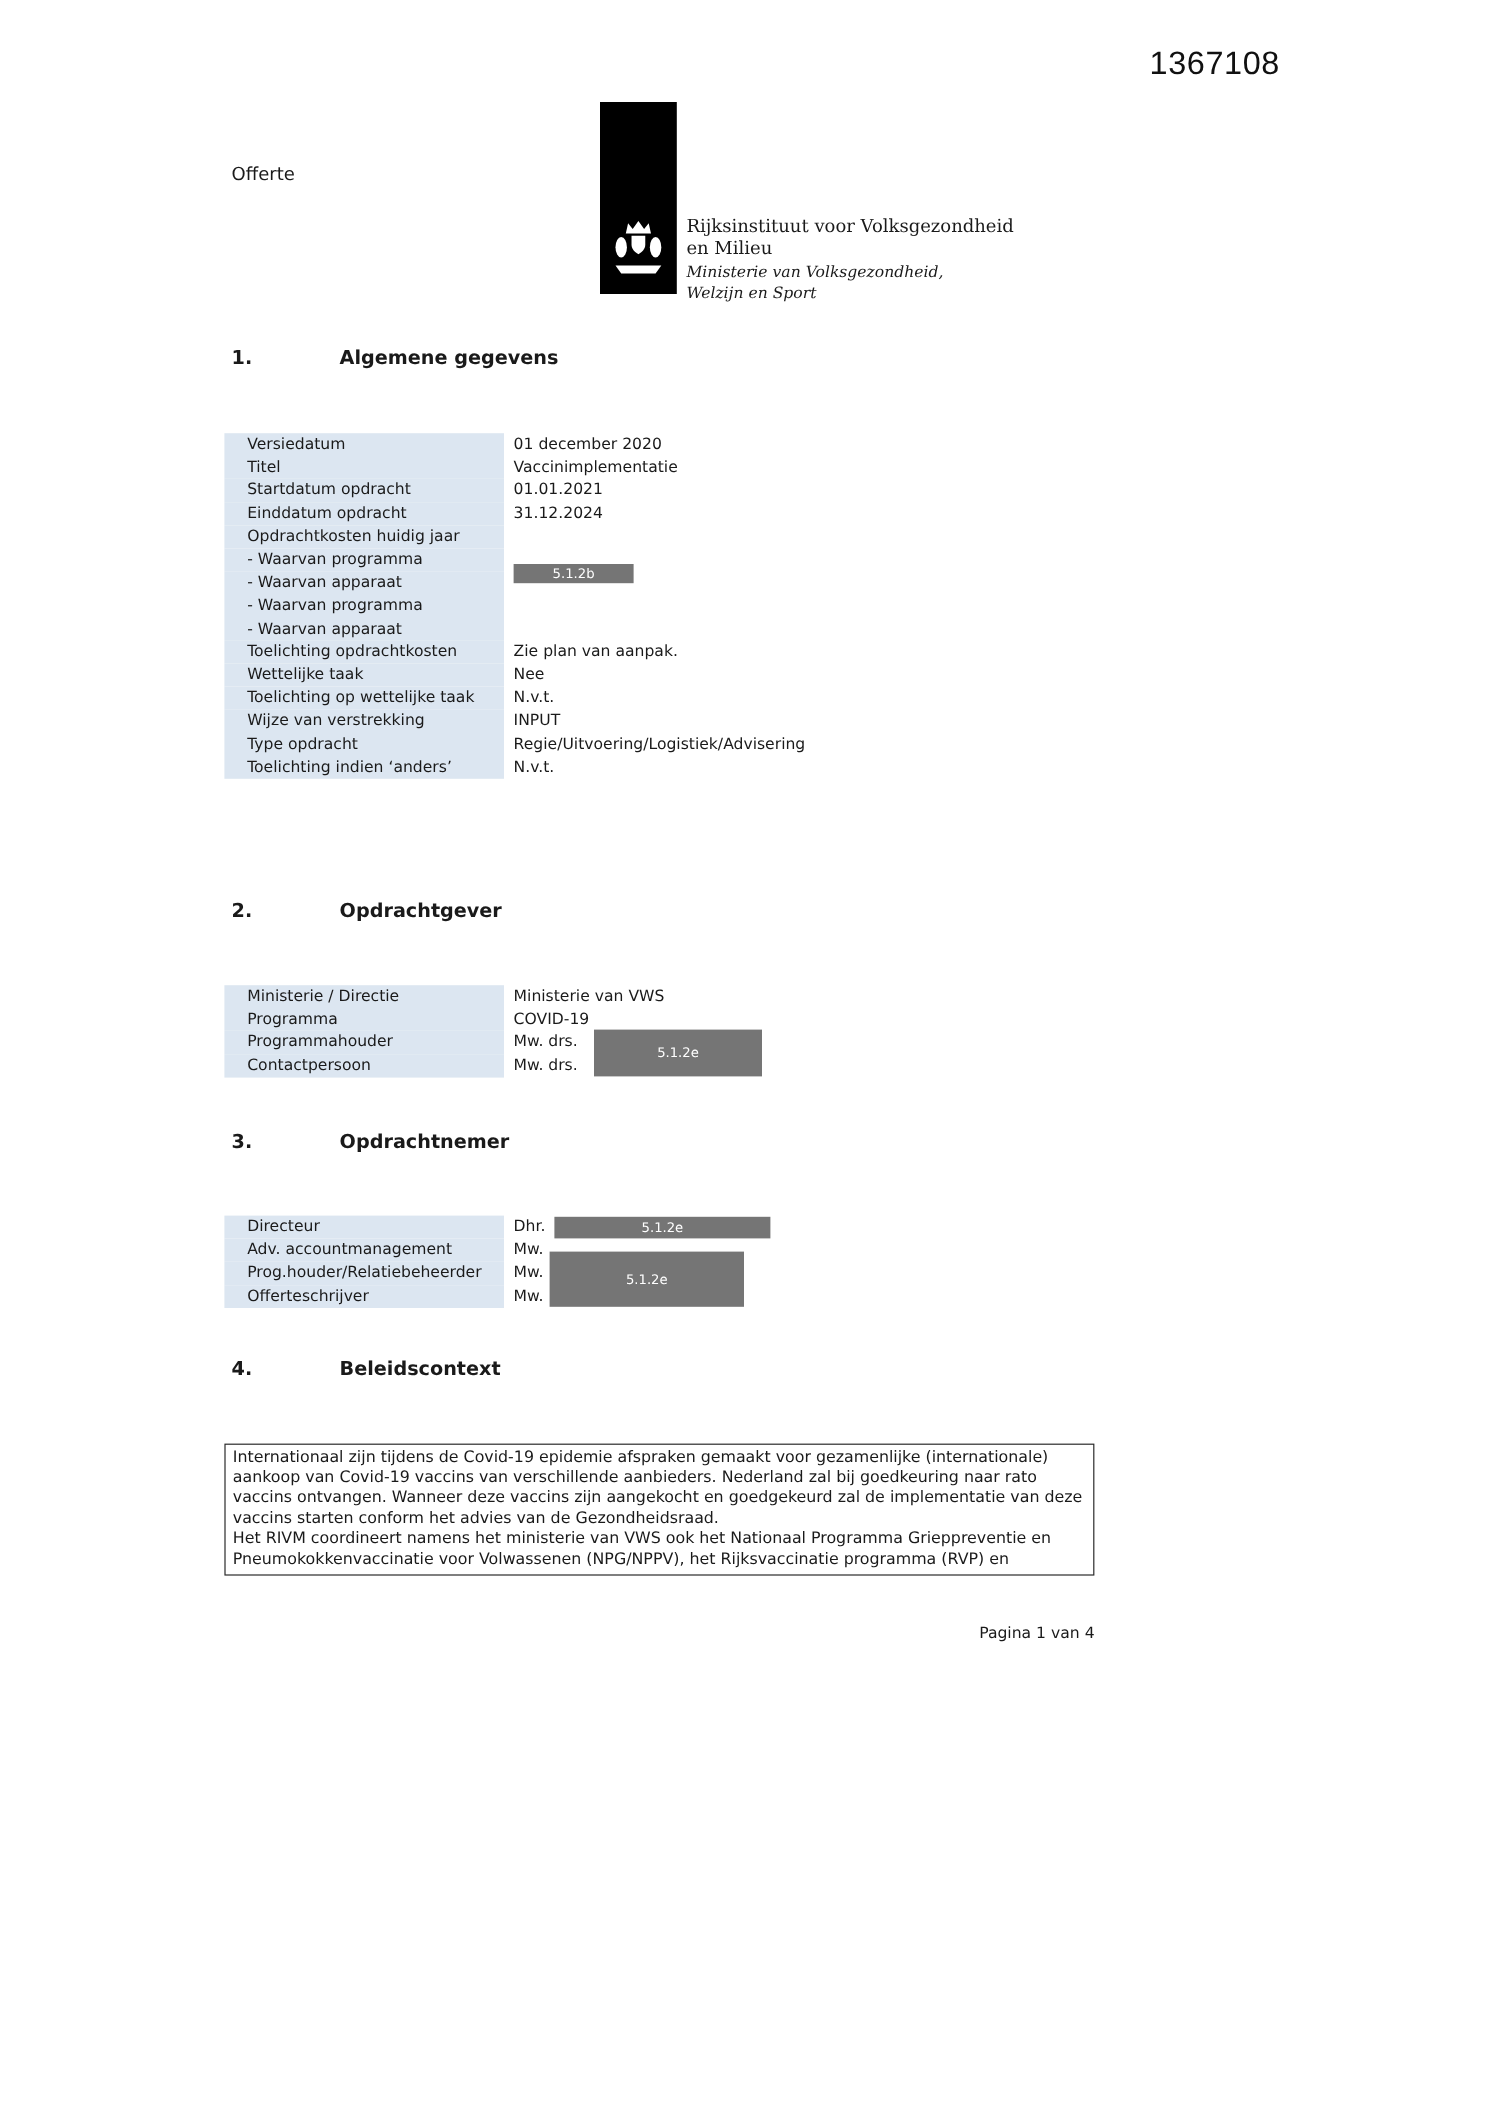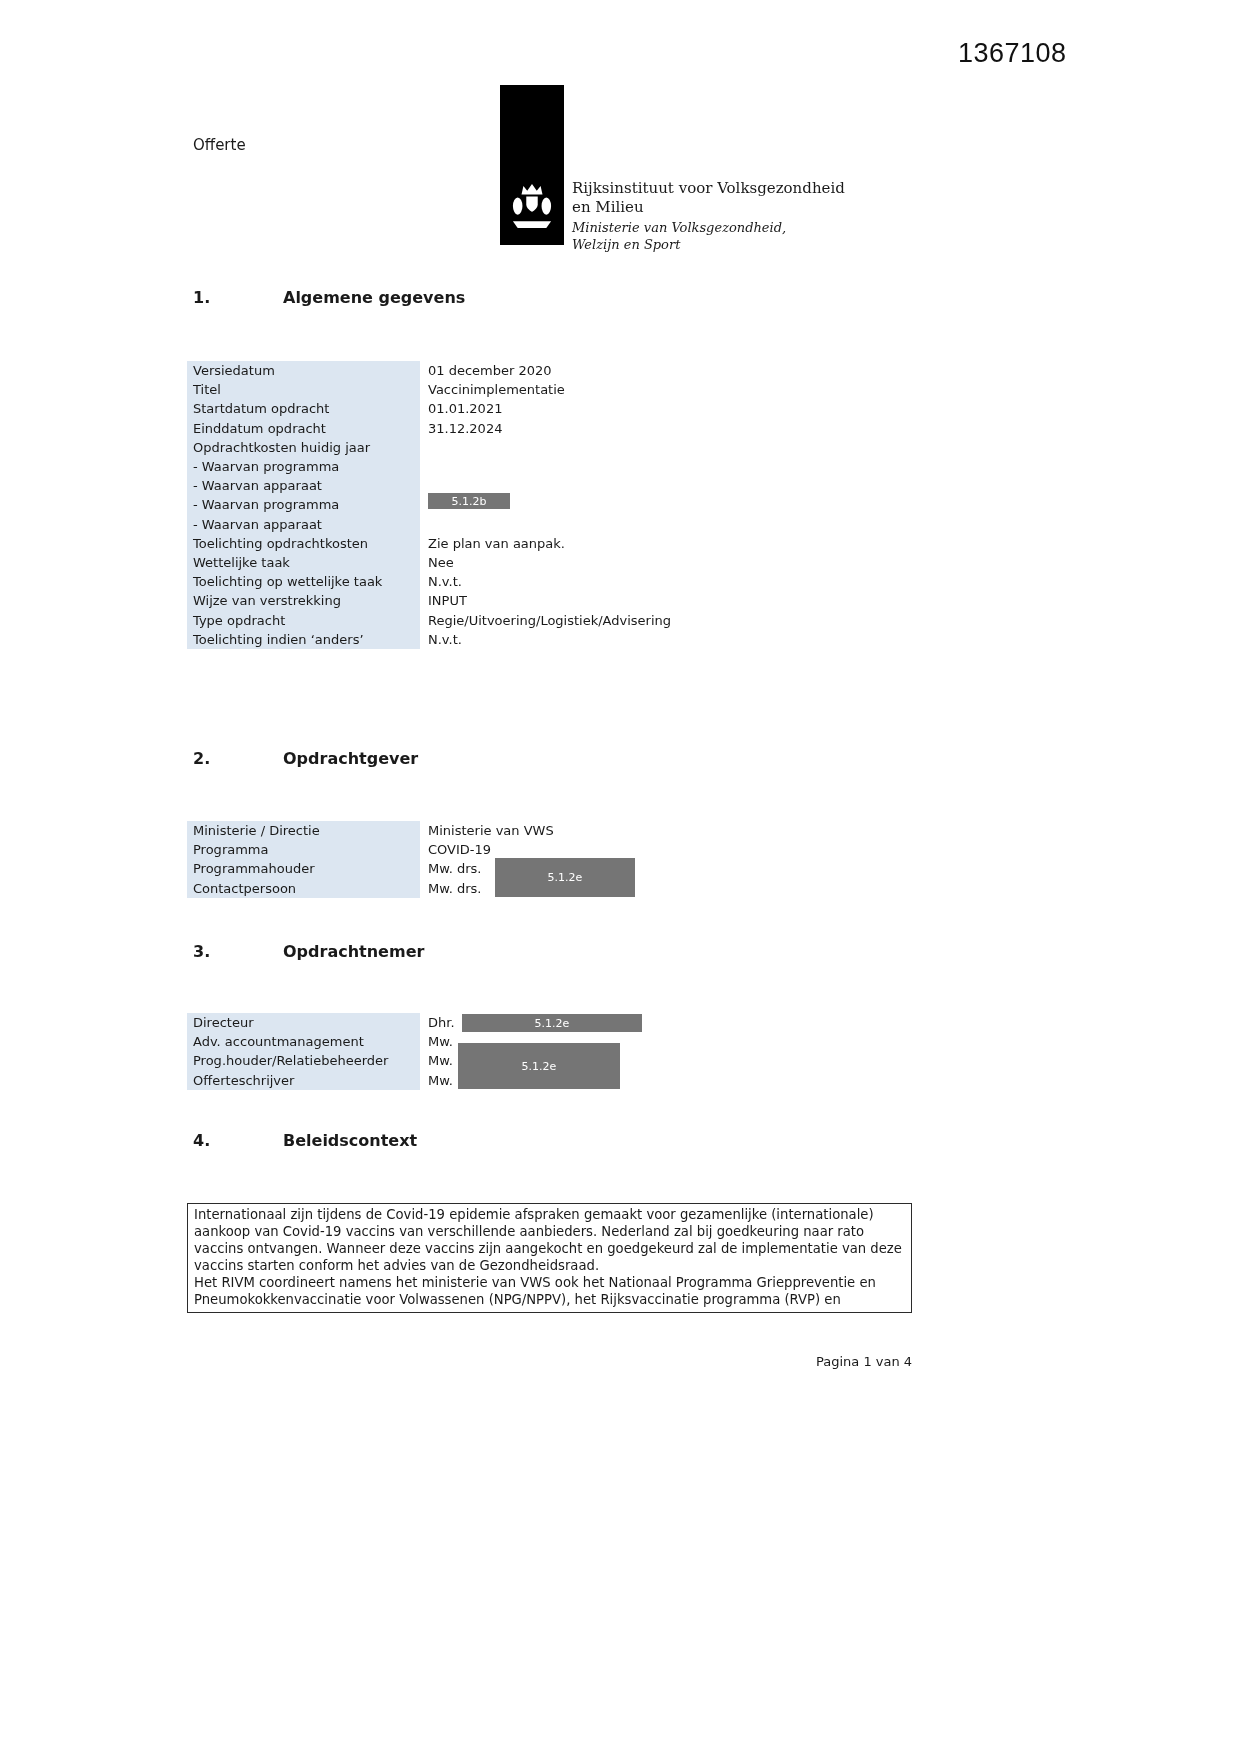--- a/index.html
+++ b/index.html
@@ -67,21 +67,21 @@
   }
   .kv-row {
     display: flex;
     height: 19.2px;
     align-items: center;
   }
   .kv-label {
     width: 233px;
     height: 100%;
     background: var(--label-bg, #dce6f1);
-    padding-left: 6px;
+    padding-left: 19px;
     display: flex;
     align-items: center;
     white-space: nowrap;
   }
   .kv-value {
     padding-left: 8px;
     white-space: nowrap;
   }
   .redaction {
     position: absolute;
@@ -214,21 +214,21 @@
   <div class="kv-row">
     <div class="kv-label">Type opdracht</div>
     <div class="kv-value">Regie/Uitvoering/Logistiek/Advisering</div>
   </div>
 
   <div class="kv-row">
     <div class="kv-label">Toelichting indien ‘anders’</div>
     <div class="kv-value">N.v.t.</div>
   </div>
 </div>
-    <div class="redaction" style="left:241px; top:132px; width:82px; height:16px;">
+    <div class="redaction" style="left:241px; top:109px; width:100px; height:16px;">
       <span>5.1.2b</span>
     </div>
   </div>
 
   <div class="section-heading" style="top:749px">
     <span class="sec-num">2.</span>
     <span class="sec-title">Opdrachtgever</span>
   </div>
 
   <div class="kv-table" style="top:821px">

